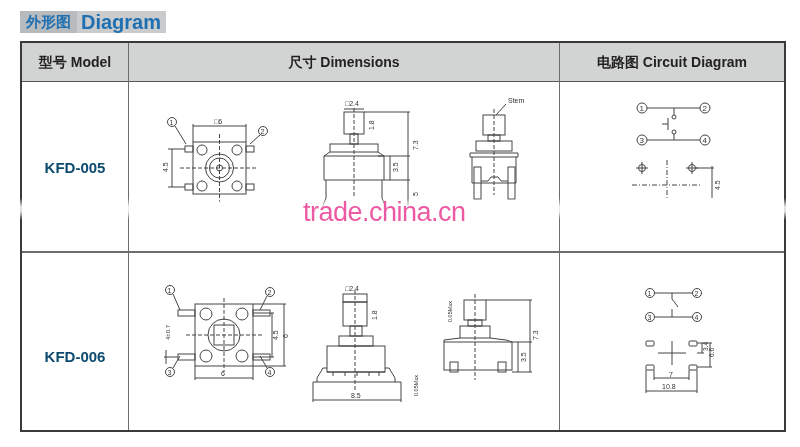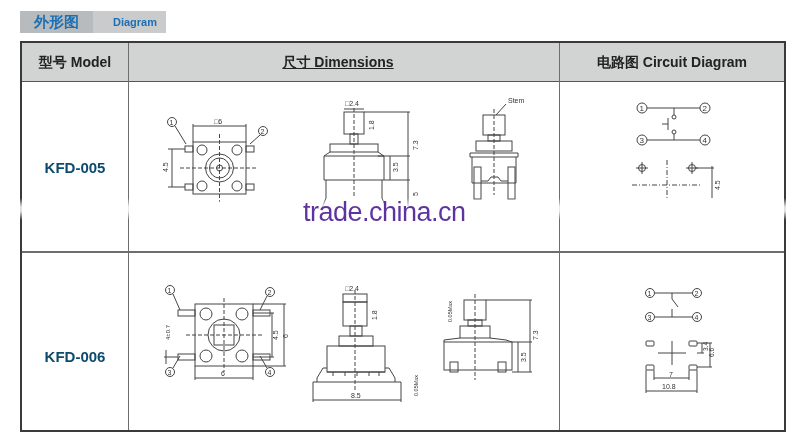--- a/index.html
+++ b/index.html
@@ -4,24 +4,24 @@
 <style>
   * { box-sizing: border-box; margin: 0; padding: 0; }
   html, body { width: 800px; height: 447px; background: #ffffff; overflow: hidden; }
   body { position: relative; font-family: "Liberation Sans", "DejaVu Sans", sans-serif; color: #222; }
 
   .title-bar {
     position: absolute; left: 20px; top: 11px; width: 146px; height: 22px;
     background: #c9cbcc; display: flex; align-items: center;
   }
   .title-cn {
-    background: #b8bbbd; height: 22px; padding: 0 14px; display: flex; align-items: center;
+    background: #b8bbbd; height: 22px; padding: 0 6px; display: flex; align-items: center;
     color: #1f6fb3; font-weight: bold; font-size: 15px;
   }
-  .title-en { color: #1f6fb3; font-weight: bold; font-size: 11px; padding-left: 20px; }
+  .title-en { color: #1f6fb3; font-weight: bold; font-size: 20px; padding-left: 4px; }
 
   .tbl {
     position: absolute; left: 20px; top: 41px; width: 766px; height: 391px;
     border: 2px solid #3a3a3a; border-collapse: collapse;
   }
   .hdr {
     position: absolute; left: 0; top: 0; width: 762px; height: 39px; background: #d2d3d3;
     border-bottom: 1px solid #555;
   }
   .hcell {
@@ -31,40 +31,40 @@
   .vline { position: absolute; top: 0; width: 1px; background: #6d6d6d; height: 387px; }
   .hline { position: absolute; left: 0; width: 762px; height: 2px; background: #6d6d6d; }
 
   .model {
     position: absolute; left: 0; width: 106px; display: flex; align-items: center; justify-content: center;
     font-weight: bold; font-size: 15px; color: #0c4a6e;
   }
   svg text { font-family: "Liberation Sans", sans-serif; }
   .drawing { position: absolute; }
   .watermark {
-    position: absolute; left: 303px; top: 197px; font-size: 27px; color: #4c1d95;
+    position: absolute; left: 303px; top: 197px; font-size: 27px; color: #ec4899;
     font-family: "Liberation Sans", sans-serif; letter-spacing: -0.5px; opacity: 0.9;
   }
   .blur-band {
     position: absolute; left: 20px; top: 198px; width: 766px; height: 22px;
     background: linear-gradient(to bottom, rgba(255,255,255,0), rgba(255,255,255,0.85) 40%, rgba(255,255,255,0.85) 60%, rgba(255,255,255,0));
   }
 </style>
 </head>
 <body>
 
 <div class="title-bar">
   <span class="title-cn">外形图</span>
   <span class="title-en">Diagram</span>
 </div>
 
 <div class="tbl">
   <div class="hdr">
     <div class="hcell" style="left:0;width:106px;">型号 Model</div>
-    <div class="hcell" style="left:101px;width:430px;text-decoration:underline;">尺寸 Dimensions</div>
+    <div class="hcell" style="left:107px;width:430px;">尺寸 Dimensions</div>
     <div class="hcell" style="left:538px;width:224px;text-align:center;">电路图 Circuit Diagram</div>
   </div>
   <div class="vline" style="left:106px;"></div>
   <div class="vline" style="left:537px;"></div>
   <div class="hline" style="top:208px;"></div>
 
   <div class="model" style="top:40px;height:168px;">KFD-005</div>
 
   <div class="model" style="top:210px;height:207px;">KFD-006</div>
 </div>

